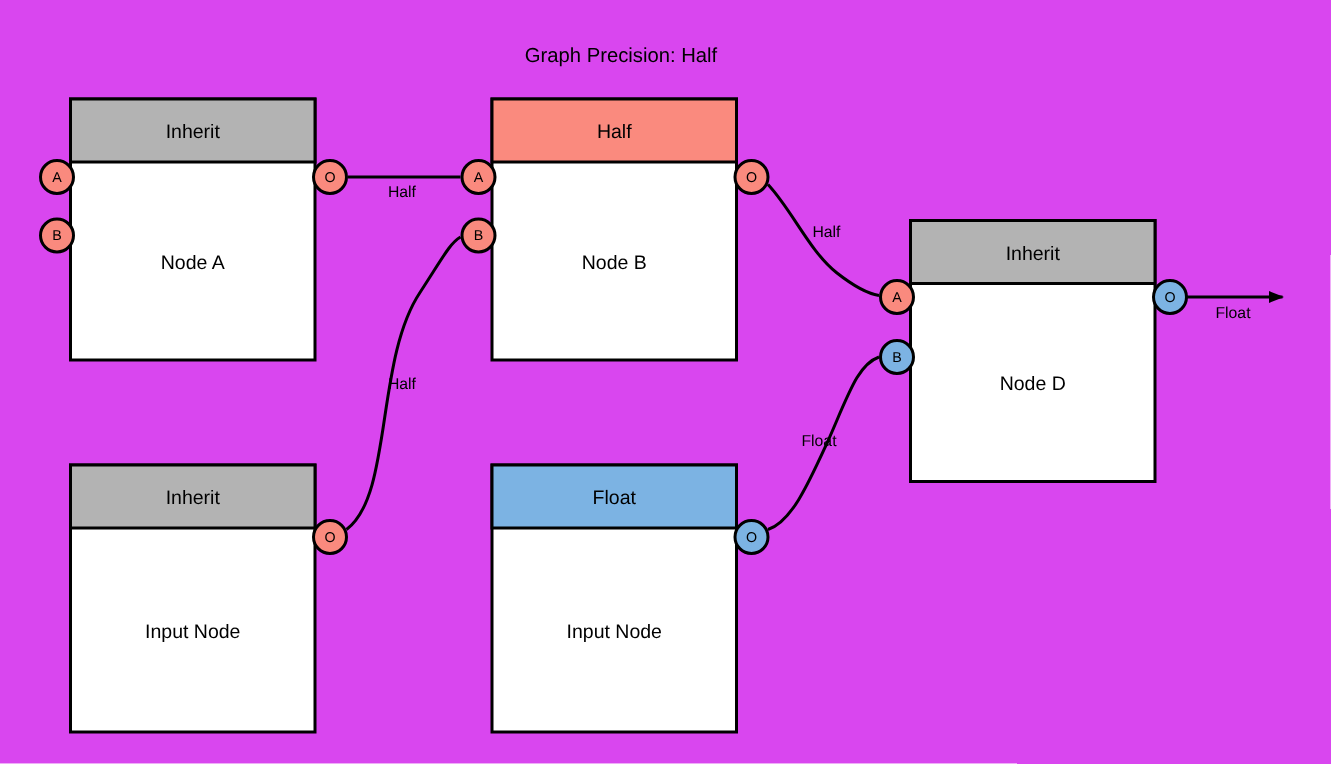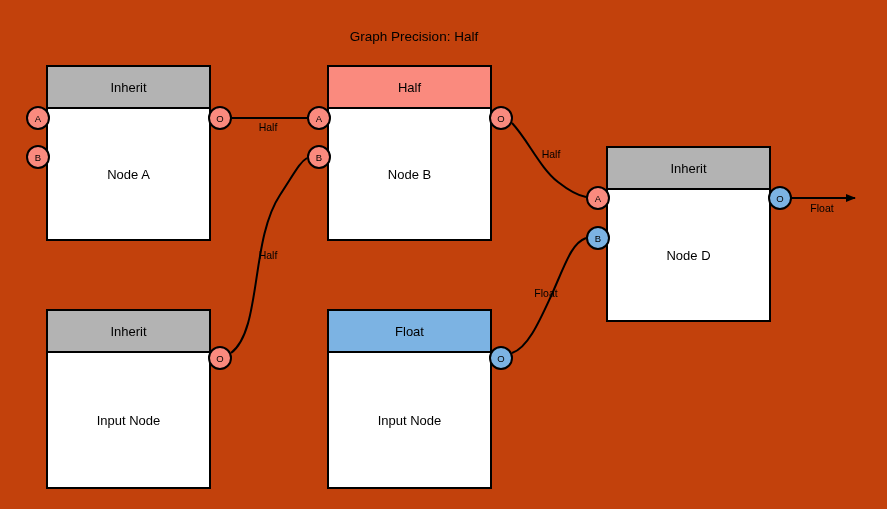--- a/index.html
+++ b/index.html
@@ -7,21 +7,21 @@
     padding: 0;
     background: #ffffff;
   }
   body {
     font-family: "Liberation Sans", sans-serif;
   }
   #canvas {
     position: relative;
     width: 887px;
     height: 509px;
-    background: #c2410c;
+    background: #d946ef;
     overflow: hidden;
   }
   #graph-svg {
     position: absolute;
     left: 0;
     top: 0;
     width: 887px;
     height: 509px;
   }
   .title-text {

